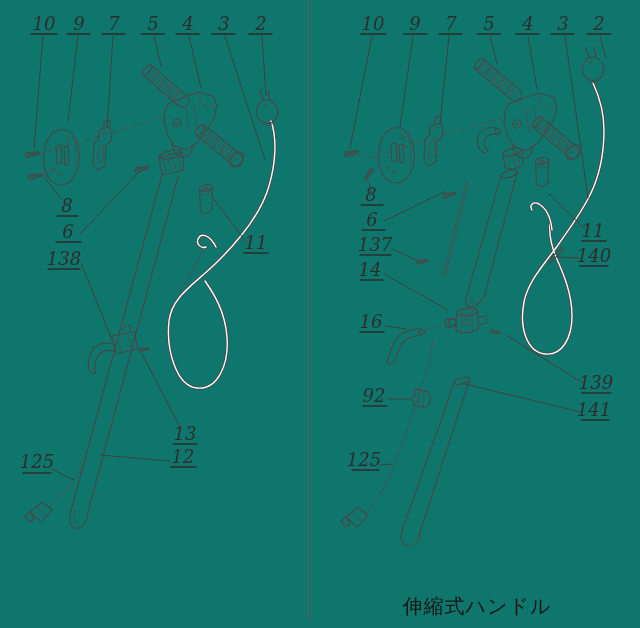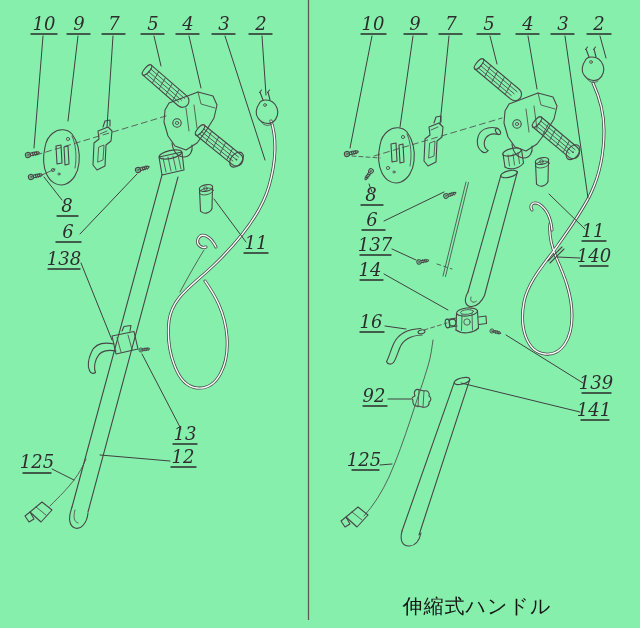--- a/index.html
+++ b/index.html
@@ -1,16 +1,16 @@
 <!DOCTYPE html>
 <html><head>
 <meta charset="utf-8">
 <style>
   html,body{margin:0;padding:0;background:#e8e8e8;}
-  .page{position:relative;width:640px;height:628px;background:#86efac;overflow:hidden;
+  .page{position:relative;width:640px;height:628px;background:#0f766e;overflow:hidden;
         font-family:"DejaVu Sans",sans-serif;}
   svg{display:block}
   .s   {stroke:#474747;fill:none;stroke-width:1.1;stroke-linecap:round;stroke-linejoin:round}
   .thin{stroke:#4d4d4d;fill:none;stroke-width:0.85;stroke-linecap:round}
   .ld  {stroke:#404040;fill:none;stroke-width:1;stroke-linecap:round}
   .ul  {stroke:#2d2d2d;stroke-width:1.4;stroke-linecap:round}
   .dash{stroke-dasharray:6 4}
   .dash2{stroke-dasharray:4 3}
   .cord{stroke:#474747;fill:none;stroke-width:3;stroke-linecap:round}
   .cordin{stroke:#fcfcfc;fill:none;stroke-width:1.4;stroke-linecap:round}

